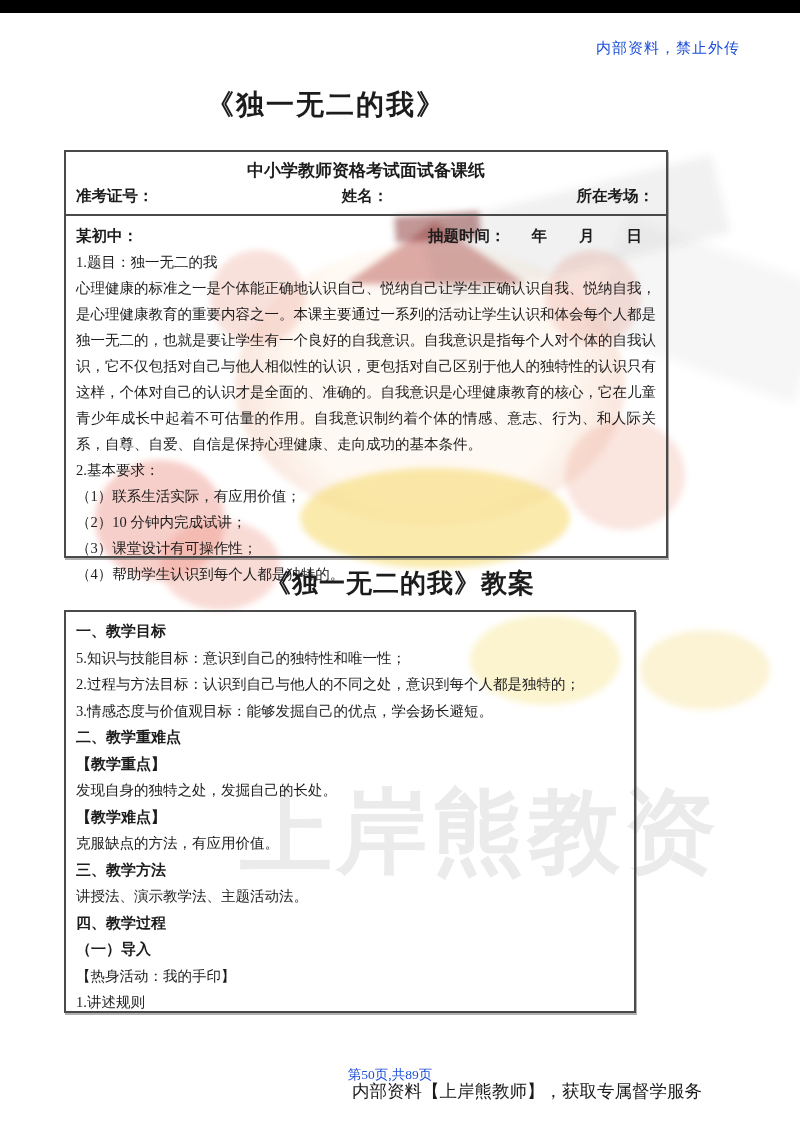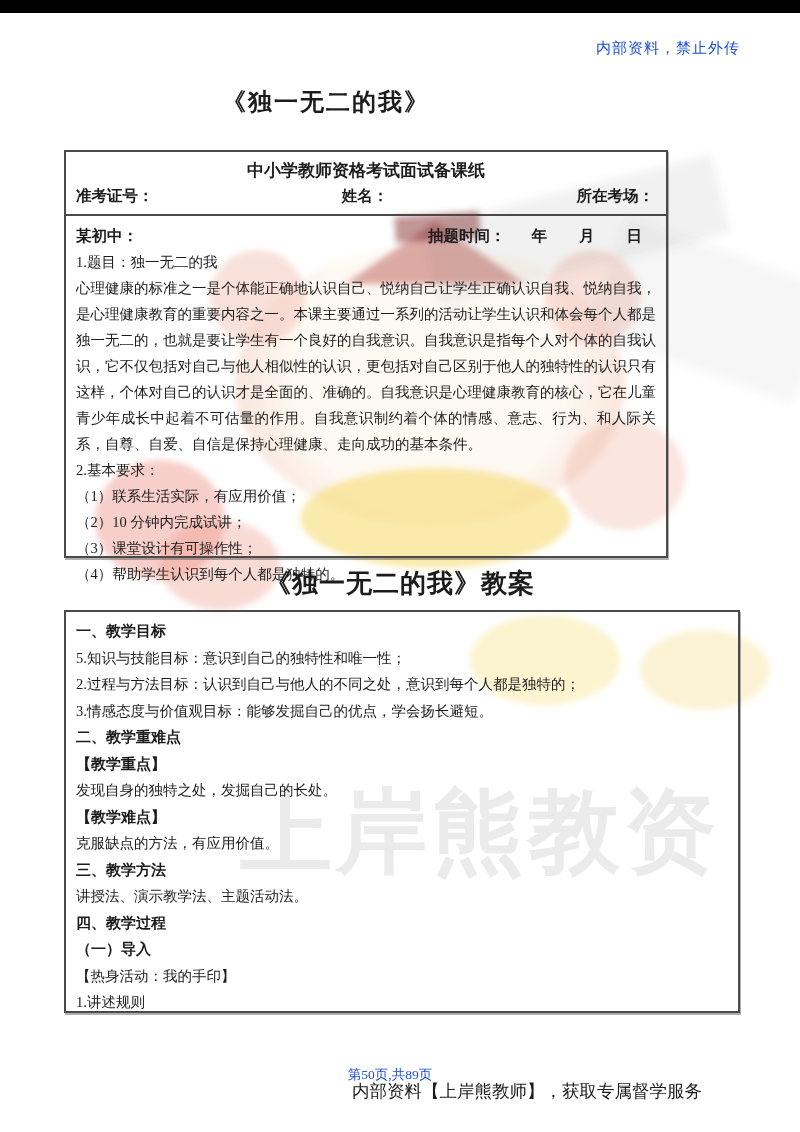--- a/index.html
+++ b/index.html
@@ -7,21 +7,21 @@
     width:800px;height:1132px;position:relative;background:#ffffff;
     font-family:"Liberation Serif","DejaVu Serif",serif;color:#1c1c1c;
     overflow:hidden;
   }
   .abs{position:absolute;}
   
   .top-bar{left:0;top:0;width:800px;height:13px;background:#000;}
   
   .confidential{top:39px;right:60px;font-size:15px;color:#1d4ed8;letter-spacing:1px;}
   
-  .main-title{left:0;top:86px;width:652px;text-align:center;font-size:24px;font-weight:bold;letter-spacing:2px;}
+  .main-title{left:0;top:86px;width:652px;text-align:center;font-size:28px;font-weight:bold;letter-spacing:2px;}
   .plan-title{left:0;top:566px;width:800px;text-align:center;font-size:26px;font-weight:bold;letter-spacing:1px;z-index:2;}
   
   .wm{z-index:0;pointer-events:none;}
   .wm-text{left:240px;top:770px;font-size:92px;font-weight:bold;color:#ebebeb;
     font-family:"Liberation Sans","DejaVu Sans",sans-serif;letter-spacing:4px;white-space:nowrap;}
   .bear{filter:blur(3px);}
   .bear-head{left:235px;top:245px;width:390px;height:280px;border-radius:50%;
     background:radial-gradient(circle at 50% 45%, #fff8ef 55%, #f7ded2 78%, #f3cdc2 100%);opacity:.75;}
   .bear-ear-l{left:210px;top:250px;width:95px;height:95px;border-radius:50%;background:#f4c9bf;opacity:.55;}
   .bear-ear-r{left:545px;top:250px;width:95px;height:95px;border-radius:50%;background:#f4c9bf;opacity:.55;}
@@ -35,21 +35,21 @@
   .bear-foot-l{left:470px;top:615px;width:150px;height:90px;border-radius:50%;background:rgba(250,233,160,.5);}
   .bear-foot-r{left:640px;top:630px;width:130px;height:80px;border-radius:50%;background:rgba(248,225,150,.4);}
   .gray-wedge{left:425px;top:190px;width:300px;height:80px;background:rgba(120,120,120,.10);
     transform:rotate(-14deg);filter:blur(4px);}
   .gray-wedge2{left:600px;top:250px;width:220px;height:120px;background:rgba(140,140,140,.08);
     transform:rotate(20deg);filter:blur(5px);}
   
   .doc-box{border:2px solid #4a4a4a;background:transparent;z-index:1;box-sizing:border-box;
     box-shadow:1px 2px 0 rgba(80,80,80,.45);}
   .box1{left:64px;top:150px;width:604px;height:408px;}
-  .box2{left:64px;top:610px;width:676px;height:403px;}
+  .box2{left:64px;top:610px;width:572px;height:403px;}
   .sheet-title{text-align:center;font-size:17px;font-weight:bold;padding-top:8px;line-height:22px;}
   .info-row{display:flex;justify-content:space-between;align-items:flex-end;
     padding:2px 12px 6px 10px;border-bottom:2px solid #4a4a4a;font-size:15.5px;font-weight:bold;line-height:24px;}
   .cell{padding:7px 10px 0 10px;font-size:14.5px;line-height:26px;}
   .school-row{display:flex;font-weight:bold;font-size:15.5px;}
   .draw-time{margin-left:auto;display:flex;}
   .draw-time .dt-label{margin-right:26px;}
   .draw-time .dt-unit{margin-right:32px;}
   .draw-time .dt-unit:last-child{margin-right:14px;}
   .para{text-align:justify;}

